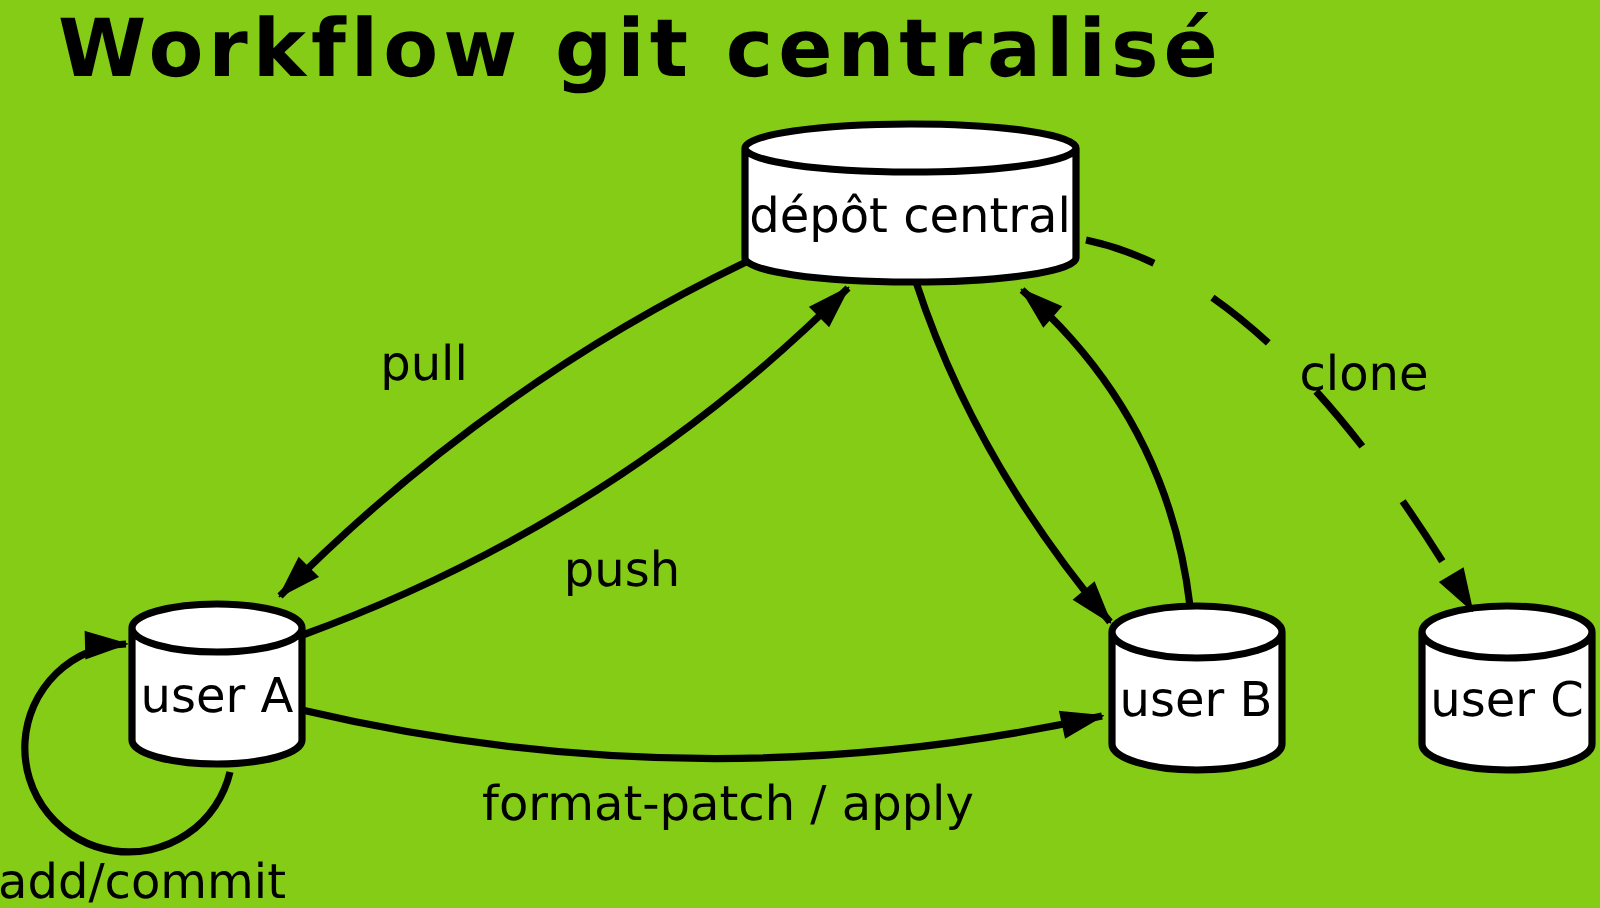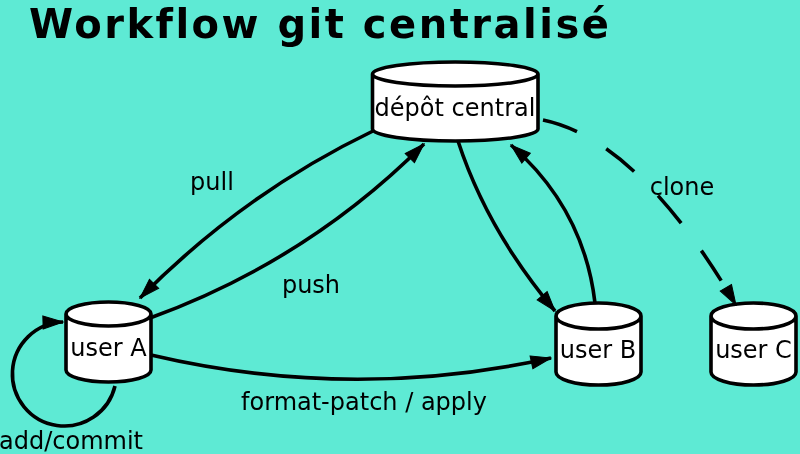--- a/index.html
+++ b/index.html
@@ -4,21 +4,21 @@
 <style>
   html, body {
     margin: 0;
     padding: 0;
     background: #ffffff;
   }
   .stage {
     position: relative;
     width: 800px;
     height: 454px;
-    background: #5eead4;
+    background: #84cc16;
     overflow: hidden;
   }
   svg {
     display: block;
   }
   .node-shape {
     fill: #ffffff;
     stroke: #000000;
     stroke-width: 3.6;
   }

